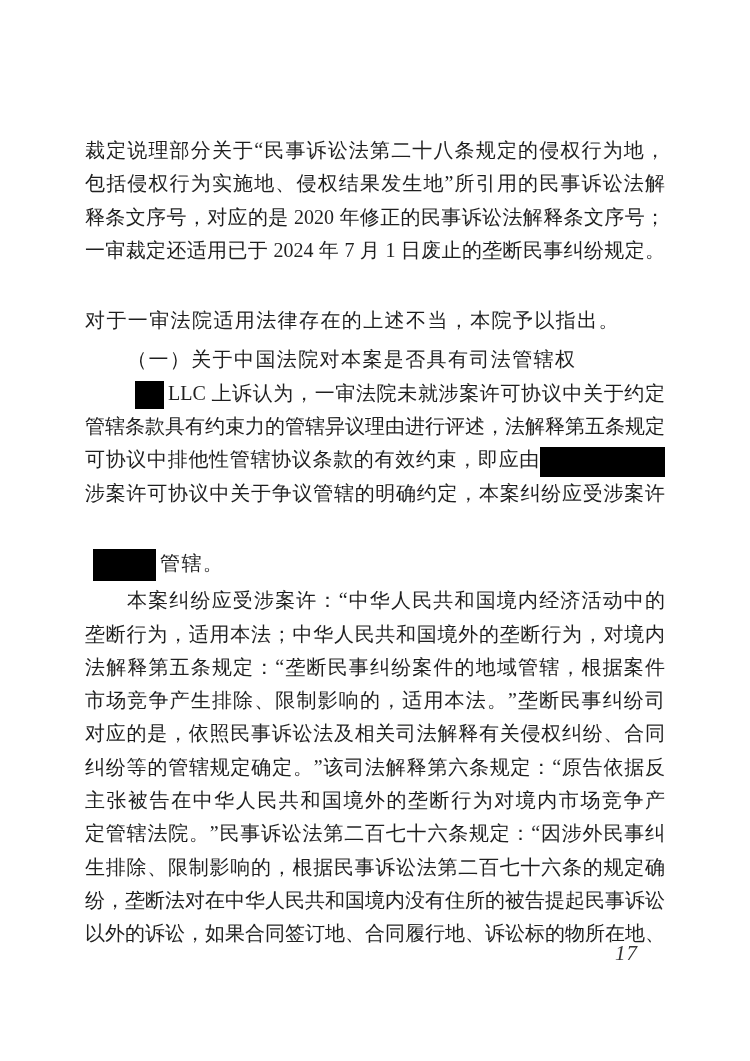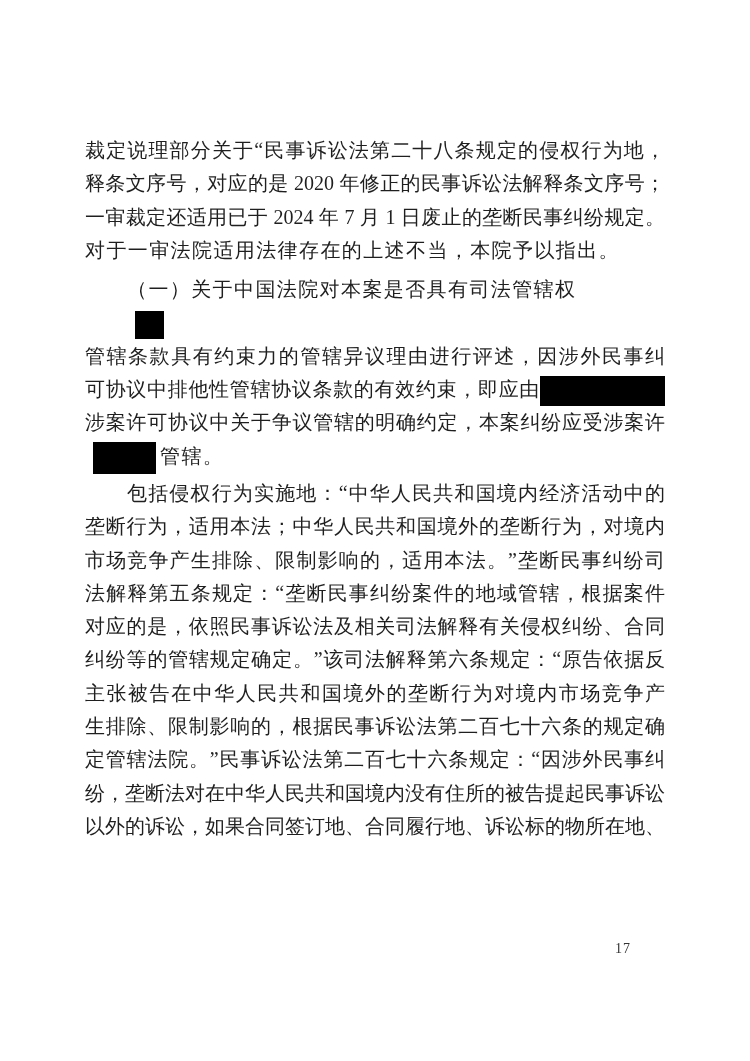--- a/index.html
+++ b/index.html
@@ -19,60 +19,62 @@
     width: 580px;
     color: #1f1f1f;
     font-size: 20px;
     line-height: 33.3px;
   }
   .line {
     height: 33.3px;
     text-align: justify;
   }
   .line.full { text-align-last: justify; }
-  .line.end  { text-align-last: left; letter-spacing: 1.4px; }
+  .line.end  { text-align-last: left; letter-spacing: 1.4px; margin-top: 37px; }
   .line.indent { text-indent: 42px; }
   .line.gap6 { margin-top: 6px; }
   .line.gap4 { margin-top: 4px; }
   .redact {
     display: inline-block;
     background: #000000;
     vertical-align: middle;
   }
   .pagenum {
     position: absolute;
     left: 615px;
     top: 941px;
-    font-size: 14px;
+    font-size: 21px;
     letter-spacing: 1px;
     color: #333333;
     font-family: "Liberation Serif", "DejaVu Serif", serif;
+    font-style: italic;
   }
 </style>
 </head>
 <body>
 
 <div class="page">
   <div class="content" id="content">
       <div class="line full"><span>裁定说理部分关于“民事诉讼法第二十八条规定的侵权行为地，</span></div>
+      <div class="line full"><span>包括侵权行为实施地、侵权结果发生地”所引用的民事诉讼法解</span></div>
       <div class="line full"><span>释条文序号，对应的是 2020 年修正的民事诉讼法解释条文序号；</span></div>
       <div class="line full"><span>一审裁定还适用已于 2024 年 7 月 1 日废止的垄断民事纠纷规定。</span></div>
       <div class="line end"><span>对于一审法院适用法律存在的上述不当，本院予以指出。</span></div>
       <div class="line end indent gap6"><span>（一）关于中国法院对本案是否具有司法管辖权</span></div>
-      <div class="line full indent"><span class="redact" style="width: 29px; height: 28px; margin-right: 4px; margin-left: 8px; background: rgb(0, 0, 0);"></span></div>
-      <div class="line full"><span>管辖条款具有约束力的管辖异议理由进行评述，因涉外民事纠</span></div>
+      <div class="line full indent"><span class="redact" style="width: 29px; height: 28px; margin-right: 4px; margin-left: 8px; background: rgb(0, 0, 0);"></span><span>LLC 上诉认为，一审法院未就涉案许可协议中关于约定</span></div>
+      <div class="line full"><span>管辖条款具有约束力的管辖异议理由进行评述，法解释第五条规定</span></div>
       <div class="line full"><span>可协议中排他性管辖协议条款的有效约束，即应由</span><span class="redact" style="width: 125px; height: 30px; background: rgb(0, 0, 0);"></span></div>
       <div class="line full"><span>涉案许可协议中关于争议管辖的明确约定，本案纠纷应受涉案许</span></div>
       <div class="line end"><span class="redact" style="width: 63px; height: 32px; margin-right: 4px; margin-left: 8px; background: rgb(0, 0, 0);"></span><span>管辖。</span></div>
-      <div class="line full indent gap4"><span>包括侵权行为实施地：“中华人民共和国境内经济活动中的</span></div>
+      <div class="line full indent gap4"><span>本案纠纷应受涉案许：“中华人民共和国境内经济活动中的</span></div>
       <div class="line full"><span>垄断行为，适用本法；中华人民共和国境外的垄断行为，对境内</span></div>
+      <div class="line full"><span>法解释第五条规定：“垄断民事纠纷案件的地域管辖，根据案件</span></div>
       <div class="line full"><span>市场竞争产生排除、限制影响的，适用本法。”垄断民事纠纷司</span></div>
-      <div class="line full"><span>法解释第五条规定：“垄断民事纠纷案件的地域管辖，根据案件</span></div>
       <div class="line full"><span>对应的是，依照民事诉讼法及相关司法解释有关侵权纠纷、合同</span></div>
       <div class="line full"><span>纠纷等的管辖规定确定。”该司法解释第六条规定：“原告依据反</span></div>
       <div class="line full"><span>主张被告在中华人民共和国境外的垄断行为对境内市场竞争产</span></div>
+      <div class="line full"><span>定管辖法院。”民事诉讼法第二百七十六条规定：“因涉外民事纠</span></div>
       <div class="line full"><span>生排除、限制影响的，根据民事诉讼法第二百七十六条的规定确</span></div>
-      <div class="line full"><span>定管辖法院。”民事诉讼法第二百七十六条规定：“因涉外民事纠</span></div>
       <div class="line full"><span>纷，垄断法对在中华人民共和国境内没有住所的被告提起民事诉讼</span></div>
       <div class="line full"><span>以外的诉讼，如果合同签订地、合同履行地、诉讼标的物所在地、</span></div>
     </div>
   <div class="pagenum">17</div>
 </div>
 
 </body></html>

